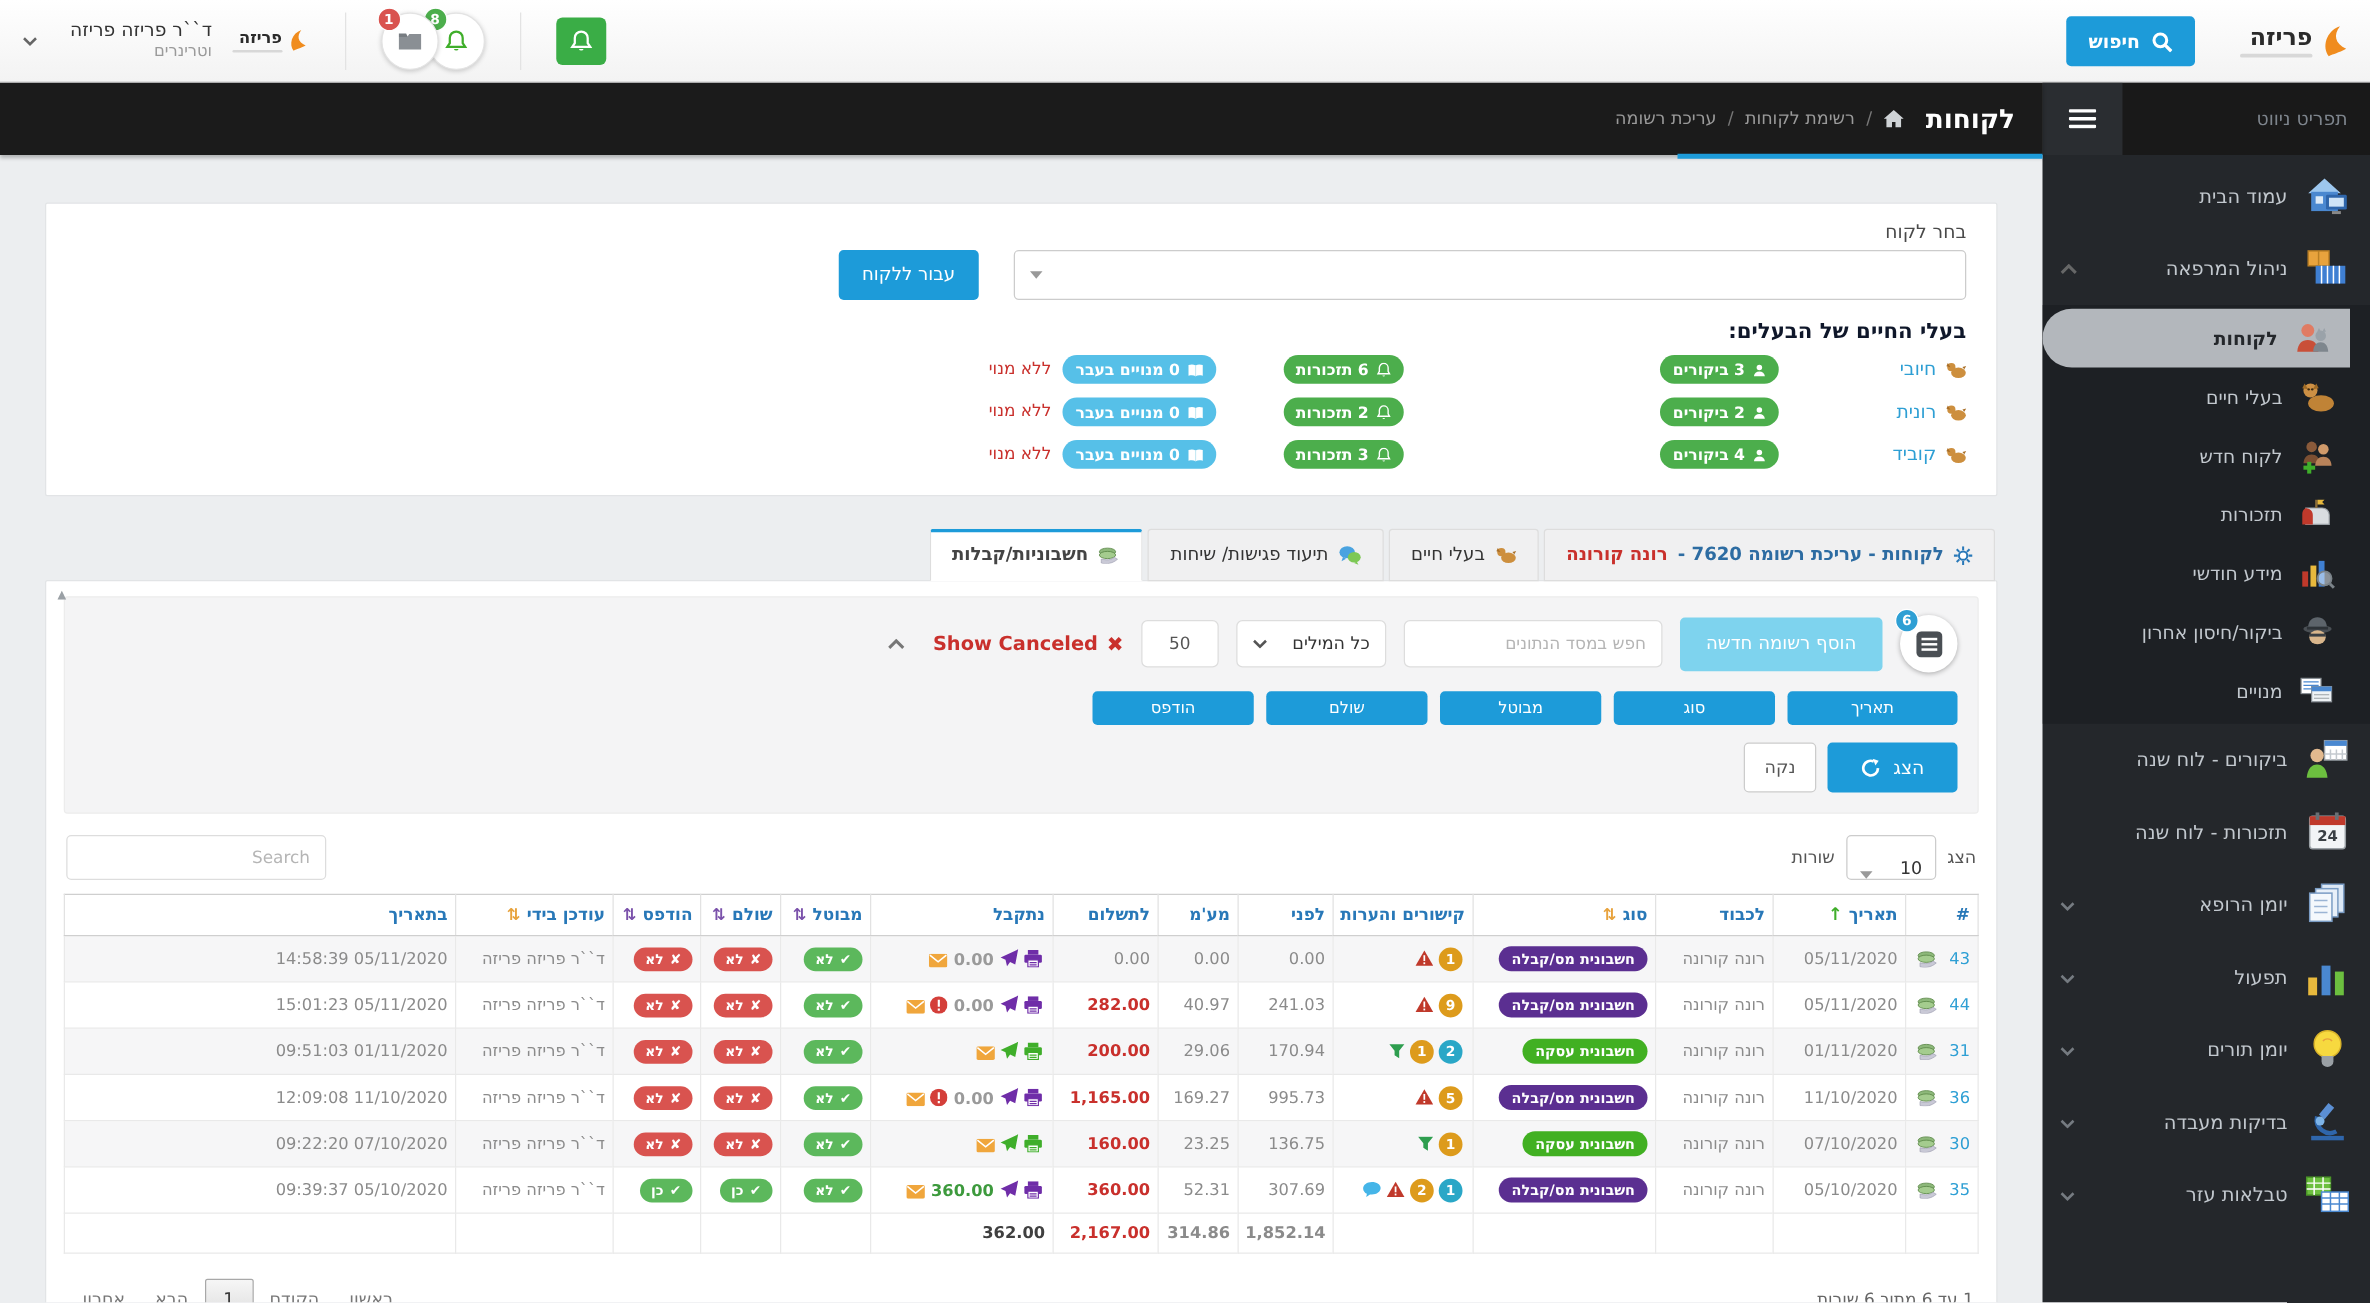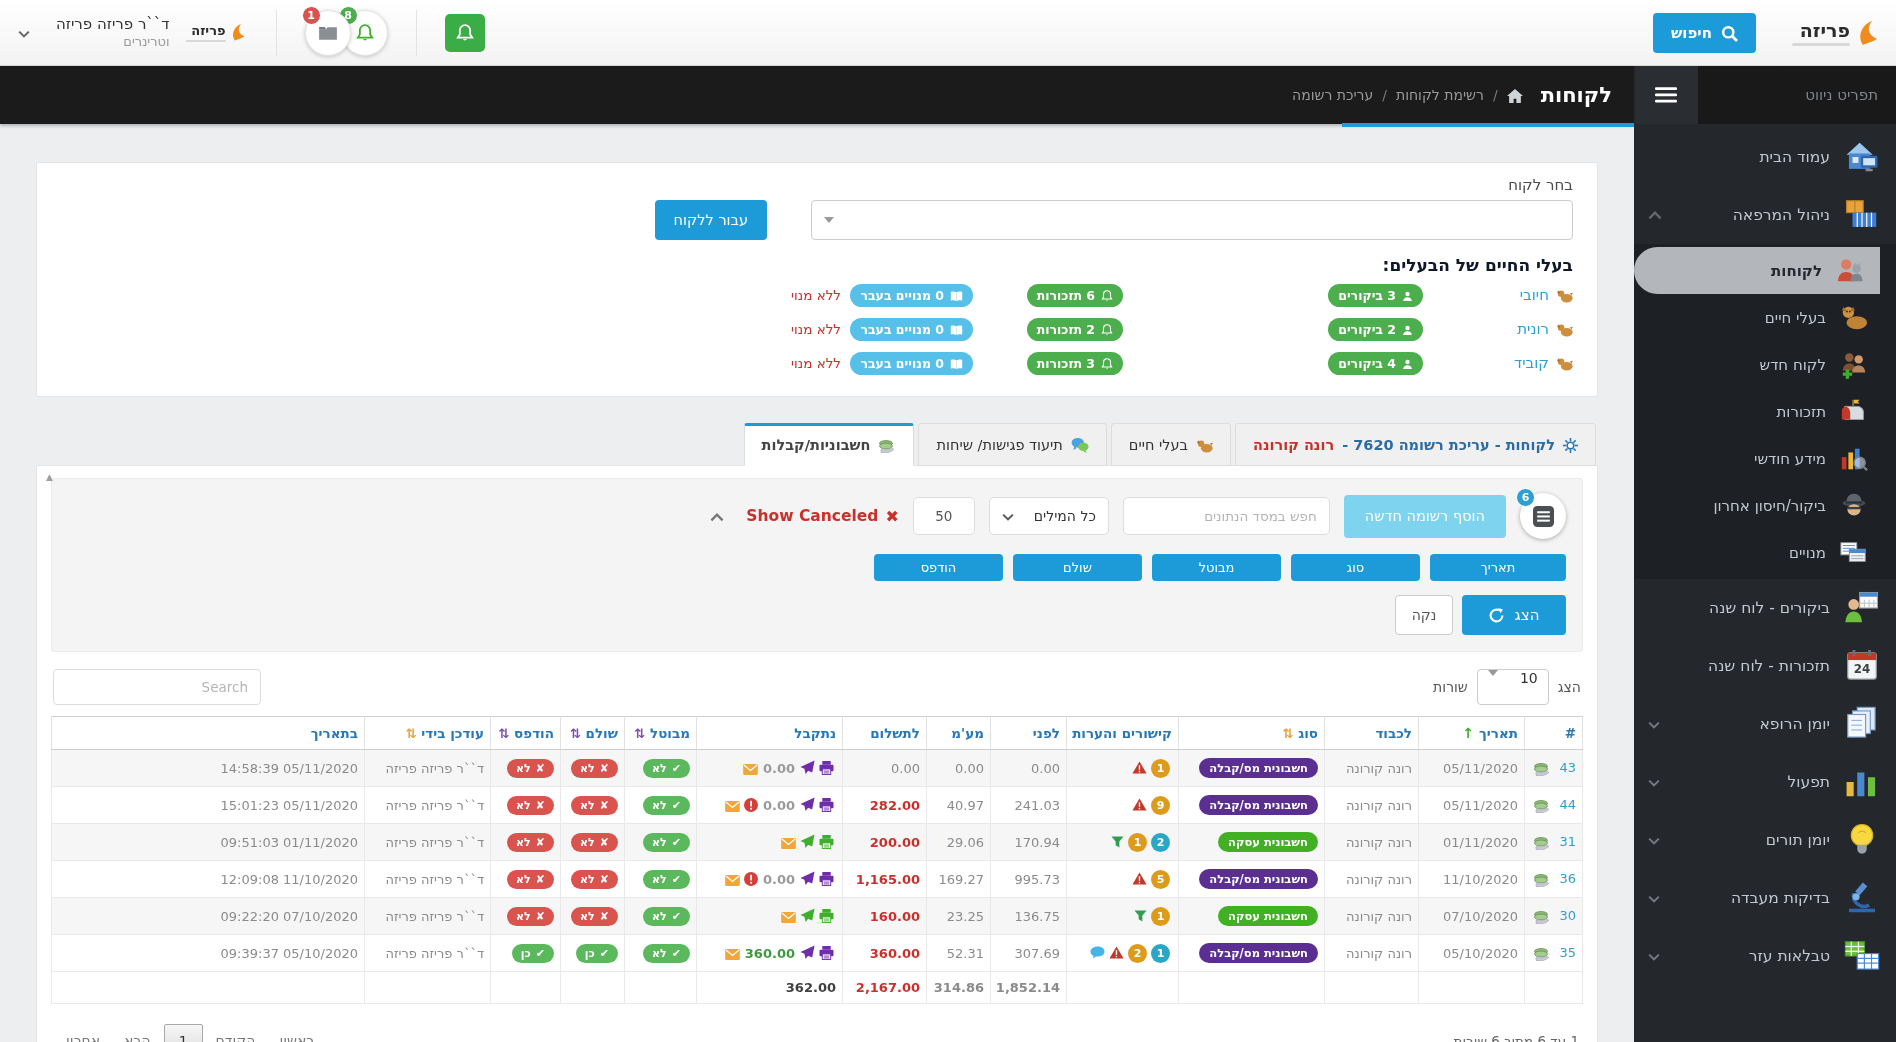--- a/index.html
+++ b/index.html
@@ -48,21 +48,21 @@
 .navbar{height:58px;flex:none;background:#1b1b1b;display:flex;align-items:center;padding:0 22px;position:relative;box-shadow:0 2px 3px rgba(0,0,0,.25)}
 .navbar::after{content:"";position:absolute;bottom:-3px;right:0;width:292px;height:4px;background:#1d9bd9}
 .nv-title{color:#fff;font-size:21px;font-weight:bold;margin-left:18px}
 .crumbs{display:flex;align-items:center;gap:9px;color:#9a9a9a;font-size:14px}
 .crumb-sep{color:#777}
 
 .content{flex:1;overflow:hidden;padding:38px 36px 0}
 .card{background:#fff;border:1px solid #e2e4e6;border-radius:2px}
 .card1{padding:13px 24px 16px}
 .sel-label{font-size:15px;color:#4a4a4a;margin-bottom:6px}
-.sel-row{display:flex;align-items:center;gap:44px}
+.sel-row{display:flex;align-items:center;gap:28px}
 .select-box{width:762px;height:40px;background:#fff;border:1px solid #ccc;border-radius:4px;display:flex;align-items:center;padding:0 12px;cursor:pointer}
 .select-box .caret{margin-right:auto}
 .caret{width:0;height:0;border-left:5px solid transparent;border-right:5px solid transparent;border-top:6px solid #999}
 .btn-go{background:#1d9bd9;color:#fff;border:none;border-radius:4px;height:40px;padding:0 19px;font-size:14.5px;font-family:inherit;cursor:pointer}
 .pets-title{font-size:17px;font-weight:bold;color:#0f172a;margin:15px 0 3px}
 .pet-row{display:grid;grid-template-columns:150px 300px 150px 132px 120px;align-items:center;height:34px}
 .pet-name{display:flex;align-items:center;gap:7px;color:#2e9fd4;font-size:15px;cursor:pointer}
 .pbadge{display:inline-flex;align-items:center;gap:6px;height:23px;padding:0 10px;border-radius:12px;color:#fff;font-size:12.5px;font-weight:bold;justify-self:start}
 .pbadge.green{background:#4cae4c}
 .pbadge.blue{background:#56c0e8}
@@ -89,21 +89,21 @@
 .chev-up{margin-right:8px;cursor:pointer}
 .frow2{display:flex;gap:10px;margin-top:15px}
 .fbtn{width:129px;height:27px;background:#1d9bd9;color:#fff;border:none;border-radius:4px;font-size:13px;font-family:inherit;cursor:pointer}
 .fbtn:first-child{width:136px}
 .frow3{display:flex;align-items:center;gap:9px;margin-top:14px}
 .btn-show{display:flex;align-items:center;justify-content:center;gap:11px;background:#1d9bd9;color:#fff;border:none;border-radius:4px;width:104px;height:40px;font-size:15px;font-family:inherit;cursor:pointer}
 .btn-clear{background:#fff;border:1px solid #ccc;border-radius:4px;width:58px;height:40px;color:#555;font-size:14px;font-family:inherit;cursor:pointer}
 
 .tctrl{display:flex;justify-content:space-between;align-items:center;margin:17px 2px 11px}
 .len{display:flex;align-items:center;gap:9px;color:#555;font-size:14px}
-.len-select{width:72px;height:36px;border:1px solid #ccc;border-radius:4px;background:#fff;display:flex;align-items:flex-start;justify-content:space-between;padding:0 10px;color:#333;cursor:pointer}
+.len-select{width:72px;height:36px;border:1px solid #ccc;border-radius:4px;background:#fff;display:flex;align-items:flex-end;justify-content:space-between;padding:0 10px;color:#333;cursor:pointer}
 .inp-search{width:208px;height:36px;border-radius:4px}
 table.grid{width:100%;border-collapse:collapse;table-layout:fixed;font-size:13px}
 .grid th{color:#2878b8;font-weight:bold;font-size:13.5px;padding:8px 6px;border:1px solid #e2e2e2;border-top:1px solid #cfcfcf;border-bottom:1px solid #cfcfcf;text-align:right;white-space:nowrap;overflow:hidden;background:#fff}
 .grid td{padding:8px 6px;border:1px solid #e9e9e9;color:#8b8b8b;white-space:nowrap;overflow:hidden;text-align:right}
 .grid tbody tr:nth-child(odd){background:#f6f6f7}
 .sort{margin-right:5px;font-size:13px}
 .sort.green{color:#3fae2a;font-weight:bold;font-size:14px}
 .sort.or{color:#e8a33d}
 .sort.pu{color:#7b52ab}
 .c-num a{color:#2e9fd4;text-decoration:none;cursor:pointer;margin-left:8px}

